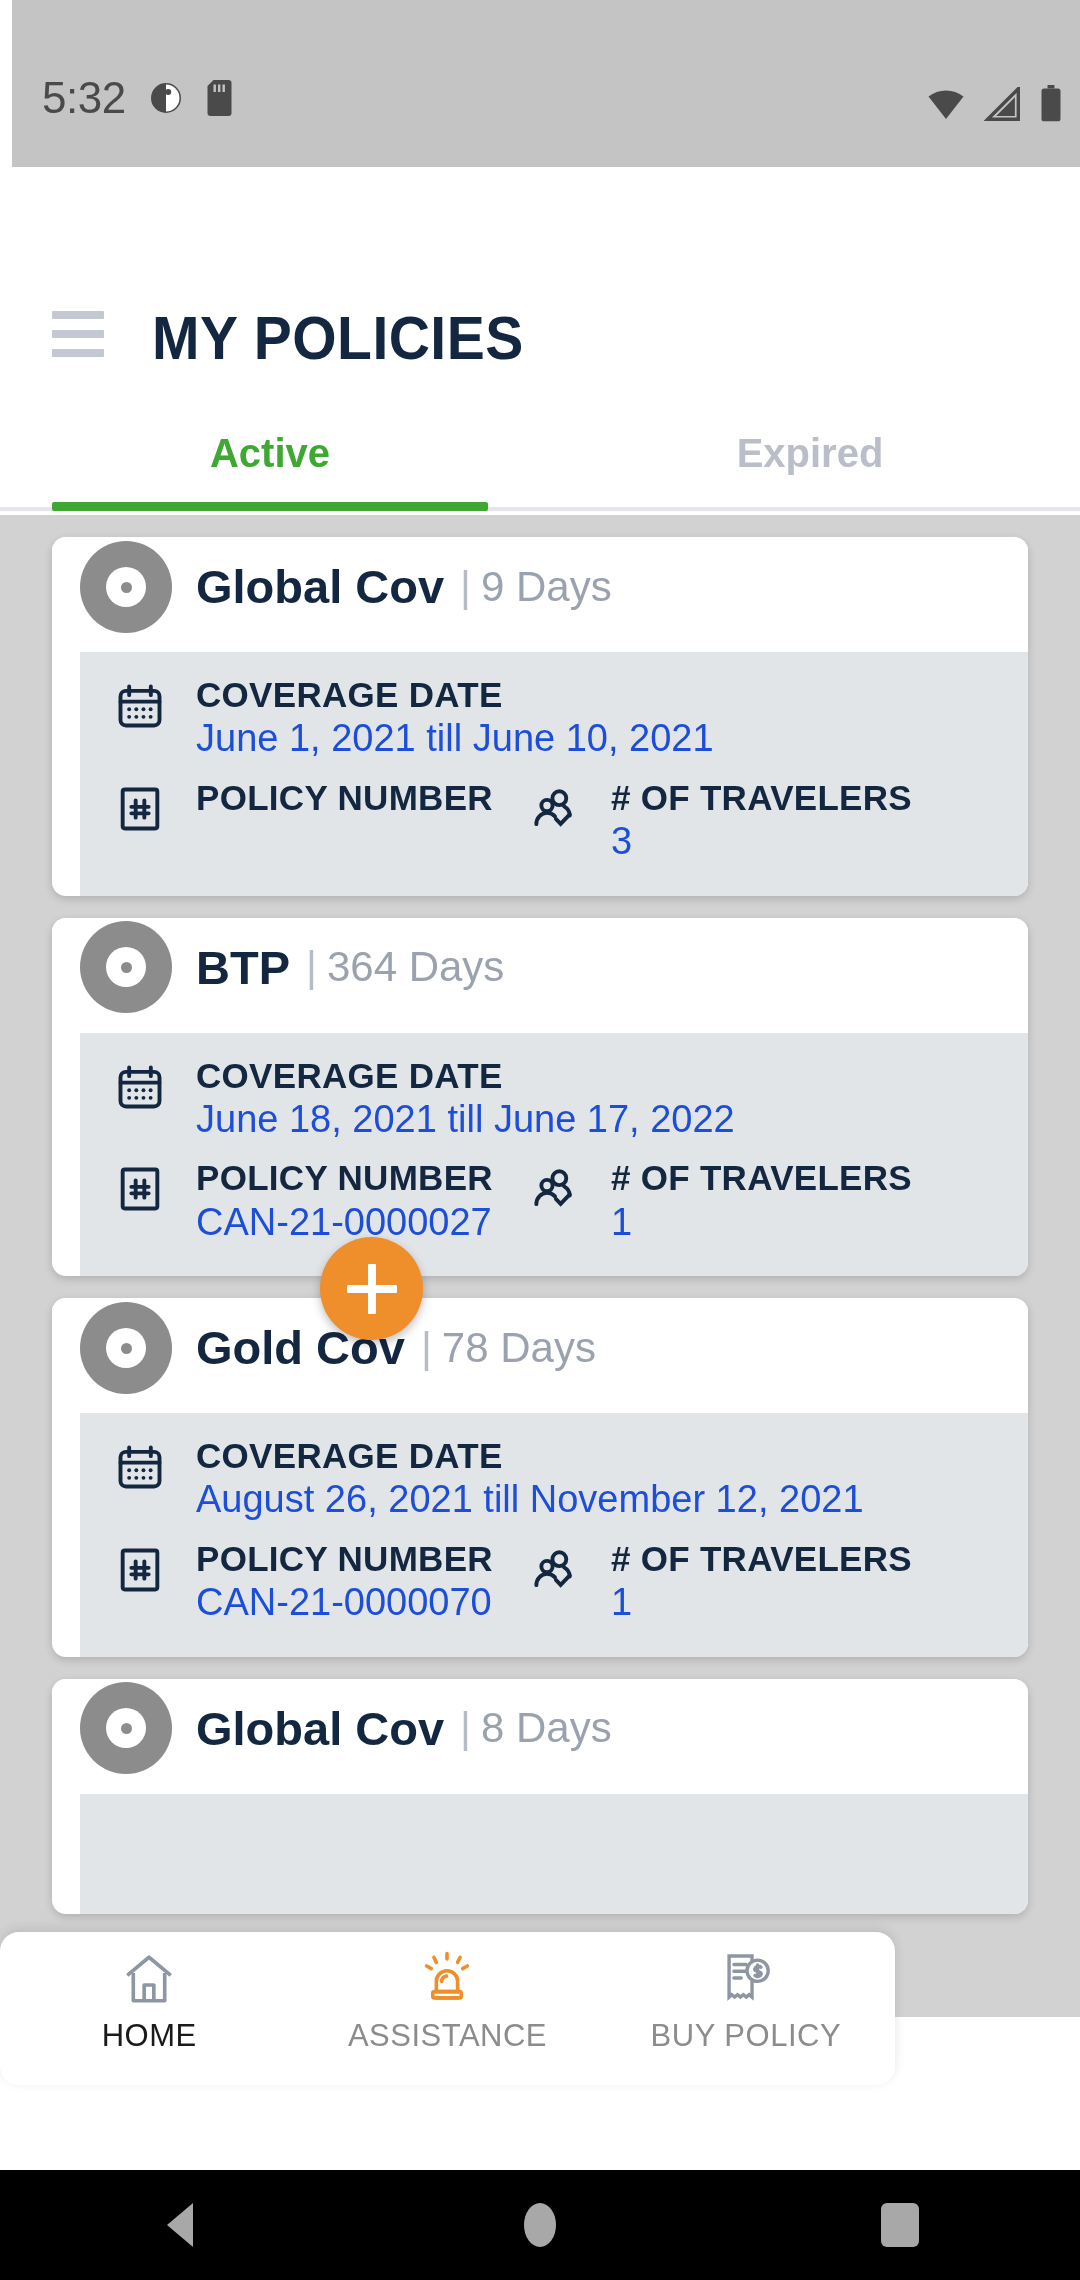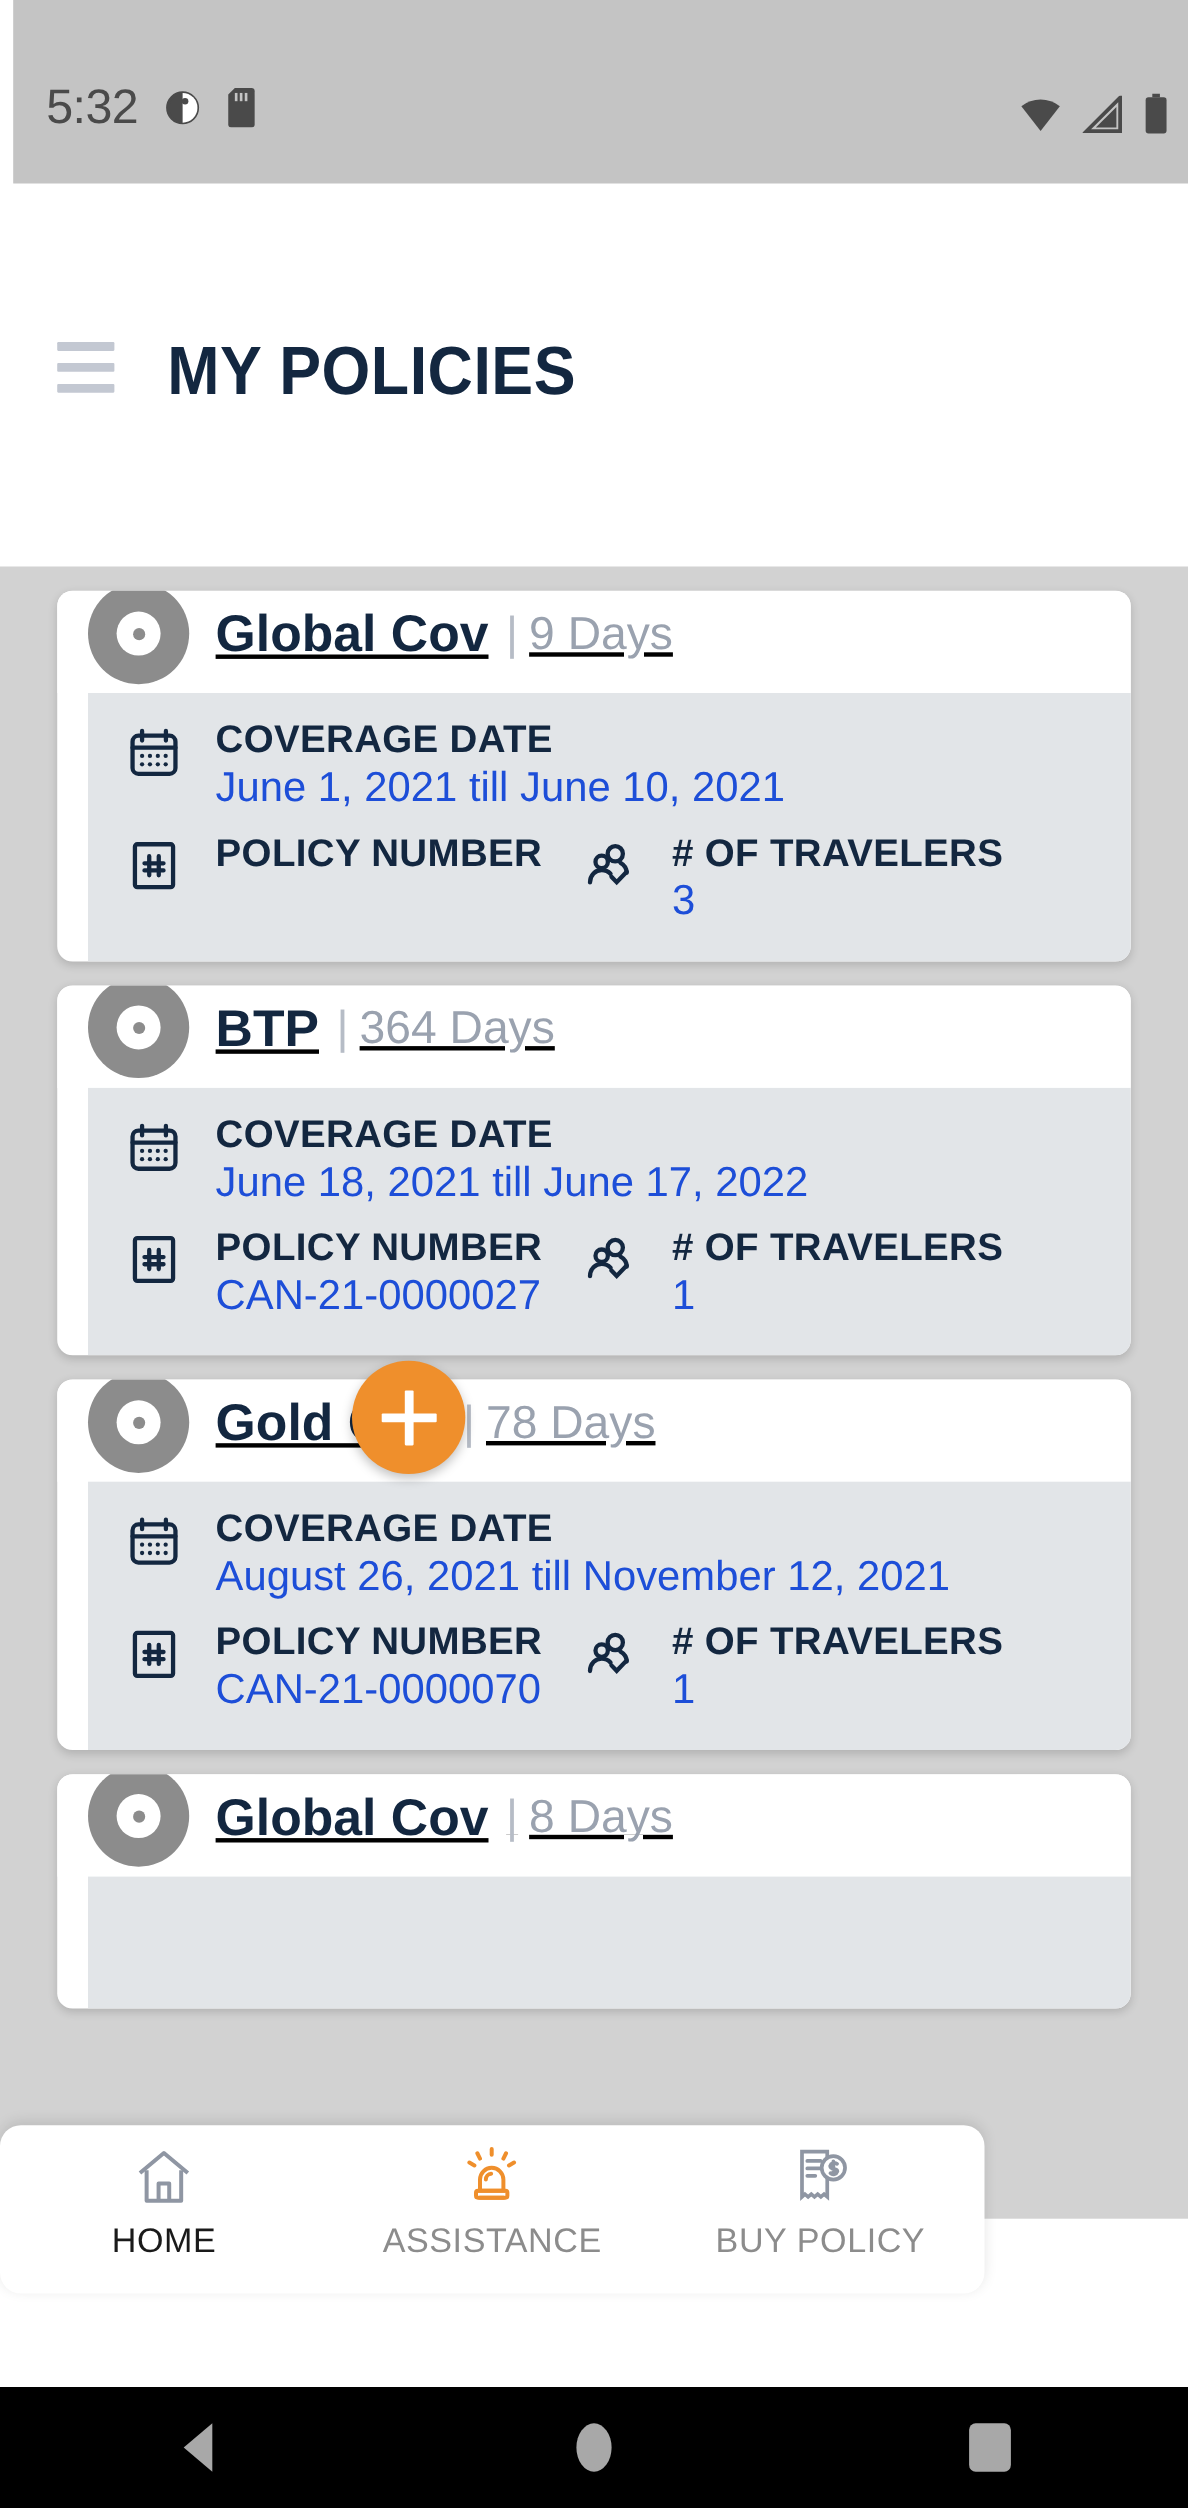--- a/index.html
+++ b/index.html
@@ -67,22 +67,22 @@
     overflow:hidden;
   }
   .card {
     margin:22px 52px 0 52px;
     border-radius:14px;
     background:#ffffff;
     box-shadow:0 3px 9px rgba(0,0,0,0.16);
     overflow:hidden;
   }
   .card-head {
-    height:93px; display:flex; align-items:center;
-    padding:0 0 16px 28px; background:#ffffff;text-decoration:underline;
+    height:115px; display:flex; align-items:center;
+    padding:0 0 16px 28px; background:#ffffff;
   }
   .disc { width:92px; height:92px; flex:0 0 92px; position:relative; }
   .disc .outer { position:absolute; inset:0; border-radius:50%; background:#8c8c8c; }
   .disc .inner { position:absolute; left:26px; top:26px; width:40px; height:40px; border-radius:50%; background:#ffffff; }
   .disc .dot   { position:absolute; left:41px; top:41px; width:11px; height:11px; border-radius:50%; background:#8c8c8c; }
   .card-title {
     margin-left:24px; font-size:47px; font-weight:bold; color:#132740;
     font-family:"Liberation Sans Narrow","Liberation Sans",sans-serif;
     white-space:nowrap;
   }
@@ -201,20 +201,29 @@
 
   <div class="appbar">
     <div class="hamburger">
       <span></span>
         <span></span>
         <span></span>
     </div>
     <div class="page-title">MY POLICIES</div>
   </div>
 
+  <div class="tabs">
+    <div class="tab active">
+      <span>Active</span>
+      <div class="tab-indicator"></div>
+    </div>
+    <div class="tab inactive">
+      <span>Expired</span>
+    </div>
+  </div>
 
   <div class="content">
 
     <div class="card">
       <div class="card-head">
         <div class="disc">
           <div class="outer"></div>
             <div class="inner"></div>
             <div class="dot"></div>
         </div>

